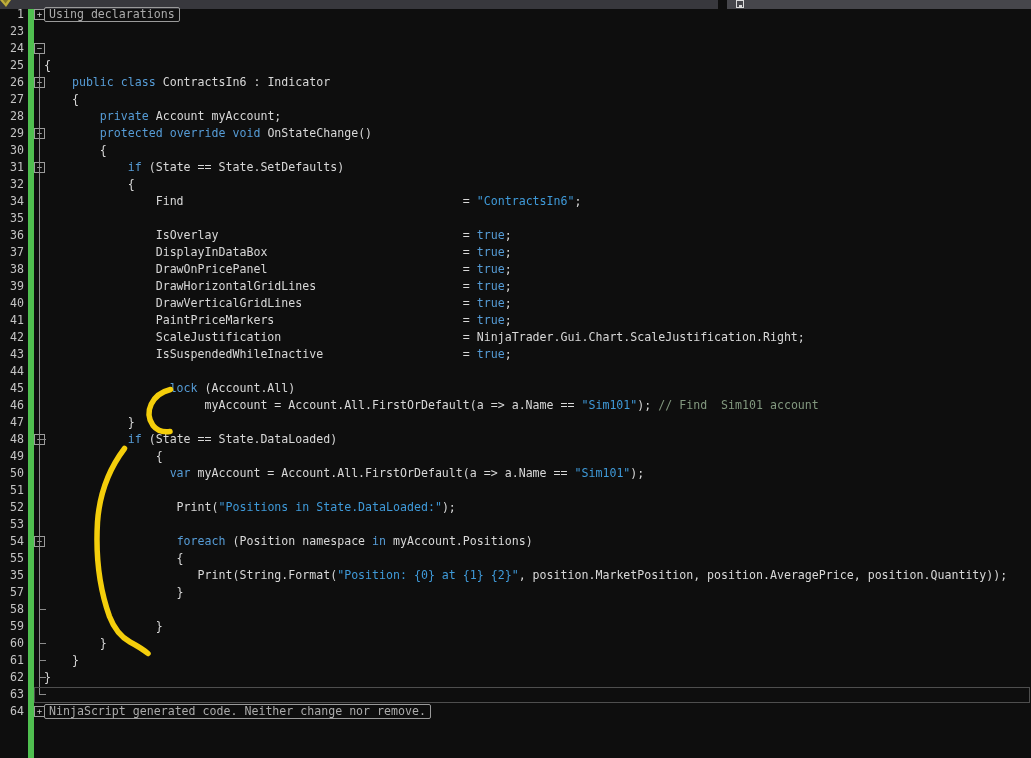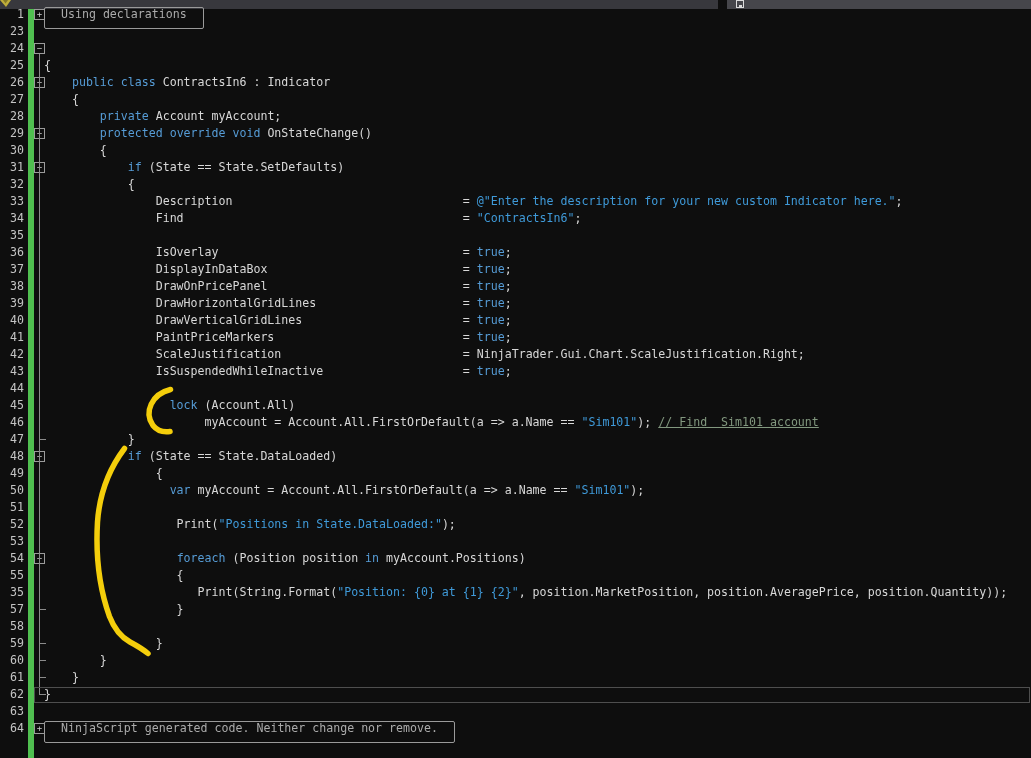--- a/index.html
+++ b/index.html
@@ -16,26 +16,26 @@
   
   .green-bar{position:absolute;left:28px;top:9px;width:6px;height:749px;background:#50bf50;}
   
   .rows{position:absolute;left:0;top:6px;width:1031px;}
   .row{position:relative;height:17px;font-size:11.6px;line-height:17px;white-space:pre;color:#d8d8d8;}
   .lnum{position:absolute;left:0;top:0;width:24px;text-align:right;color:#c4c4c4;}
   .code{position:absolute;left:44px;top:0;white-space:pre;}
   .tk-k{color:#569cd6;}
   .tk-p{color:#d8d8d8;}
   .tk-s{color:#3f9ad9;}
-  .tk-c{color:#82987f;text-decoration:underline;}
+  .tk-c{color:#82987f;}
   .fold-box{position:absolute;left:34px;top:3px;width:11px;height:11px;box-sizing:border-box;
             border:1px solid #9b9b9b;background:#0e0e0e;color:#c9c9c9;font-size:9px;
             line-height:9px;text-align:center;}
-  .collapsed-box{display:inline-block;box-sizing:border-box;height:22px;line-height:12px;
-            margin-top:1px;padding:0 16px;border:1px solid #9a9a9a;border-radius:2px;color:#ababab;}
+  .collapsed-box{display:inline-block;box-sizing:border-box;height:15px;line-height:12px;
+            margin-top:1px;padding:0 4px;border:1px solid #9a9a9a;border-radius:2px;color:#ababab;}
   .outline-vline{position:absolute;left:39px;width:1px;background:#8b8b8b;}
   .outline-tick{position:absolute;left:39px;width:7px;height:1px;background:#8b8b8b;}
   .current-line{position:absolute;left:34px;width:996px;height:16px;box-sizing:border-box;
             border:1px solid #4e4e4e;}
   .ann-svg{position:absolute;left:0;top:0;width:1031px;height:758px;pointer-events:none;}
 </style>
 </head>
 <body>
 
 <div class="stage">
@@ -57,42 +57,41 @@
       <div class="row"><span class="lnum">23</span><span class="code"></span></div>
       <div class="row"><span class="lnum">24</span><span class="fold-box">−</span></div>
       <div class="row"><span class="lnum">25</span><span class="code"><span class="tk-p">{</span></span></div>
       <div class="row"><span class="lnum">26</span><span class="fold-box">−</span><span class="code"><span class="tk-p">    </span><span class="tk-k">public</span><span class="tk-p"> </span><span class="tk-k">class</span><span class="tk-p"> ContractsIn6 : Indicator</span></span></div>
       <div class="row"><span class="lnum">27</span><span class="code"><span class="tk-p">    {</span></span></div>
       <div class="row"><span class="lnum">28</span><span class="code"><span class="tk-p">        </span><span class="tk-k">private</span><span class="tk-p"> Account myAccount;</span></span></div>
       <div class="row"><span class="lnum">29</span><span class="fold-box">−</span><span class="code"><span class="tk-p">        </span><span class="tk-k">protected</span><span class="tk-p"> </span><span class="tk-k">override</span><span class="tk-p"> </span><span class="tk-k">void</span><span class="tk-p"> OnStateChange()</span></span></div>
       <div class="row"><span class="lnum">30</span><span class="code"><span class="tk-p">        {</span></span></div>
       <div class="row"><span class="lnum">31</span><span class="fold-box">−</span><span class="code"><span class="tk-p">            </span><span class="tk-k">if</span><span class="tk-p"> (State == State.SetDefaults)</span></span></div>
       <div class="row"><span class="lnum">32</span><span class="code"><span class="tk-p">            {</span></span></div>
-      <div class="row"><span class="lnum">33</span><span class="code"><span class="tk-p">                Description                                 = </span><span class="tk-s">@"Enter the description for your new custom Indicator here."</span><span class="tk-p">;</span></span></div>
       <div class="row"><span class="lnum">34</span><span class="code"><span class="tk-p">                Find                                        = </span><span class="tk-s">"ContractsIn6"</span><span class="tk-p">;</span></span></div>
       <div class="row"><span class="lnum">35</span></div>
       <div class="row"><span class="lnum">36</span><span class="code"><span class="tk-p">                IsOverlay                                   = </span><span class="tk-k">true</span><span class="tk-p">;</span></span></div>
       <div class="row"><span class="lnum">37</span><span class="code"><span class="tk-p">                DisplayInDataBox                            = </span><span class="tk-k">true</span><span class="tk-p">;</span></span></div>
       <div class="row"><span class="lnum">38</span><span class="code"><span class="tk-p">                DrawOnPricePanel                            = </span><span class="tk-k">true</span><span class="tk-p">;</span></span></div>
       <div class="row"><span class="lnum">39</span><span class="code"><span class="tk-p">                DrawHorizontalGridLines                     = </span><span class="tk-k">true</span><span class="tk-p">;</span></span></div>
       <div class="row"><span class="lnum">40</span><span class="code"><span class="tk-p">                DrawVerticalGridLines                       = </span><span class="tk-k">true</span><span class="tk-p">;</span></span></div>
       <div class="row"><span class="lnum">41</span><span class="code"><span class="tk-p">                PaintPriceMarkers                           = </span><span class="tk-k">true</span><span class="tk-p">;</span></span></div>
       <div class="row"><span class="lnum">42</span><span class="code"><span class="tk-p">                ScaleJustification                          = </span><span class="tk-p">NinjaTrader.Gui.Chart.ScaleJustification.Right;</span></span></div>
       <div class="row"><span class="lnum">43</span><span class="code"><span class="tk-p">                IsSuspendedWhileInactive                    = </span><span class="tk-k">true</span><span class="tk-p">;</span></span></div>
       <div class="row"><span class="lnum">44</span><span class="code"></span></div>
       <div class="row"><span class="lnum">45</span><span class="code"><span class="tk-p">                  </span><span class="tk-k">lock</span><span class="tk-p"> (Account.All)</span></span></div>
       <div class="row"><span class="lnum">46</span><span class="code"><span class="tk-p">                       myAccount = Account.All.FirstOrDefault(a =&gt; a.Name == </span><span class="tk-s">"Sim101"</span><span class="tk-p">); </span><span class="tk-c">// Find  Sim101 account</span></span></div>
       <div class="row"><span class="lnum">47</span><span class="code"><span class="tk-p">            }</span></span></div>
       <div class="row"><span class="lnum">48</span><span class="fold-box">−</span><span class="code"><span class="tk-p">            </span><span class="tk-k">if</span><span class="tk-p"> (State == State.DataLoaded)</span></span></div>
       <div class="row"><span class="lnum">49</span><span class="code"><span class="tk-p">                {</span></span></div>
       <div class="row"><span class="lnum">50</span><span class="code"><span class="tk-p">                  </span><span class="tk-k">var</span><span class="tk-p"> myAccount = Account.All.FirstOrDefault(a =&gt; a.Name == </span><span class="tk-s">"Sim101"</span><span class="tk-p">);</span></span></div>
       <div class="row"><span class="lnum">51</span><span class="code"></span></div>
       <div class="row"><span class="lnum">52</span><span class="code"><span class="tk-p">                   Print(</span><span class="tk-s">"Positions in State.DataLoaded:"</span><span class="tk-p">);</span></span></div>
       <div class="row"><span class="lnum">53</span><span class="code"></span></div>
-      <div class="row"><span class="lnum">54</span><span class="fold-box">−</span><span class="code"><span class="tk-p">                   </span><span class="tk-k">foreach</span><span class="tk-p"> (Position position </span><span class="tk-k">in</span><span class="tk-p"> myAccount.Positions)</span></span></div>
+      <div class="row"><span class="lnum">54</span><span class="fold-box">−</span><span class="code"><span class="tk-p">                   </span><span class="tk-k">foreach</span><span class="tk-p"> (Position namespace </span><span class="tk-k">in</span><span class="tk-p"> myAccount.Positions)</span></span></div>
       <div class="row"><span class="lnum">55</span><span class="code"><span class="tk-p">                   {</span></span></div>
       <div class="row"><span class="lnum">35</span><span class="code"><span class="tk-p">                      Print(String.Format(</span><span class="tk-s">"Position: {0} at {1} {2}"</span><span class="tk-p">, position.MarketPosition, position.AveragePrice, position.Quantity));</span></span></div>
       <div class="row"><span class="lnum">57</span><span class="code"><span class="tk-p">                   }</span></span></div>
       <div class="row"><span class="lnum">58</span><span class="code"></span></div>
       <div class="row"><span class="lnum">59</span><span class="code"><span class="tk-p">                }</span></span></div>
       <div class="row"><span class="lnum">60</span><span class="code"><span class="tk-p">        }</span></span></div>
       <div class="row"><span class="lnum">61</span><span class="code"><span class="tk-p">    }</span></span></div>
       <div class="row"><span class="lnum">62</span><span class="code"><span class="tk-p">}</span></span></div>
       <div class="row"><span class="lnum">63</span><span class="code"></span></div>
       <div class="row"><span class="lnum">64</span><span class="fold-box">+</span><span class="code"><span class="collapsed-box">NinjaScript generated code. Neither change nor remove.</span></span></div>

